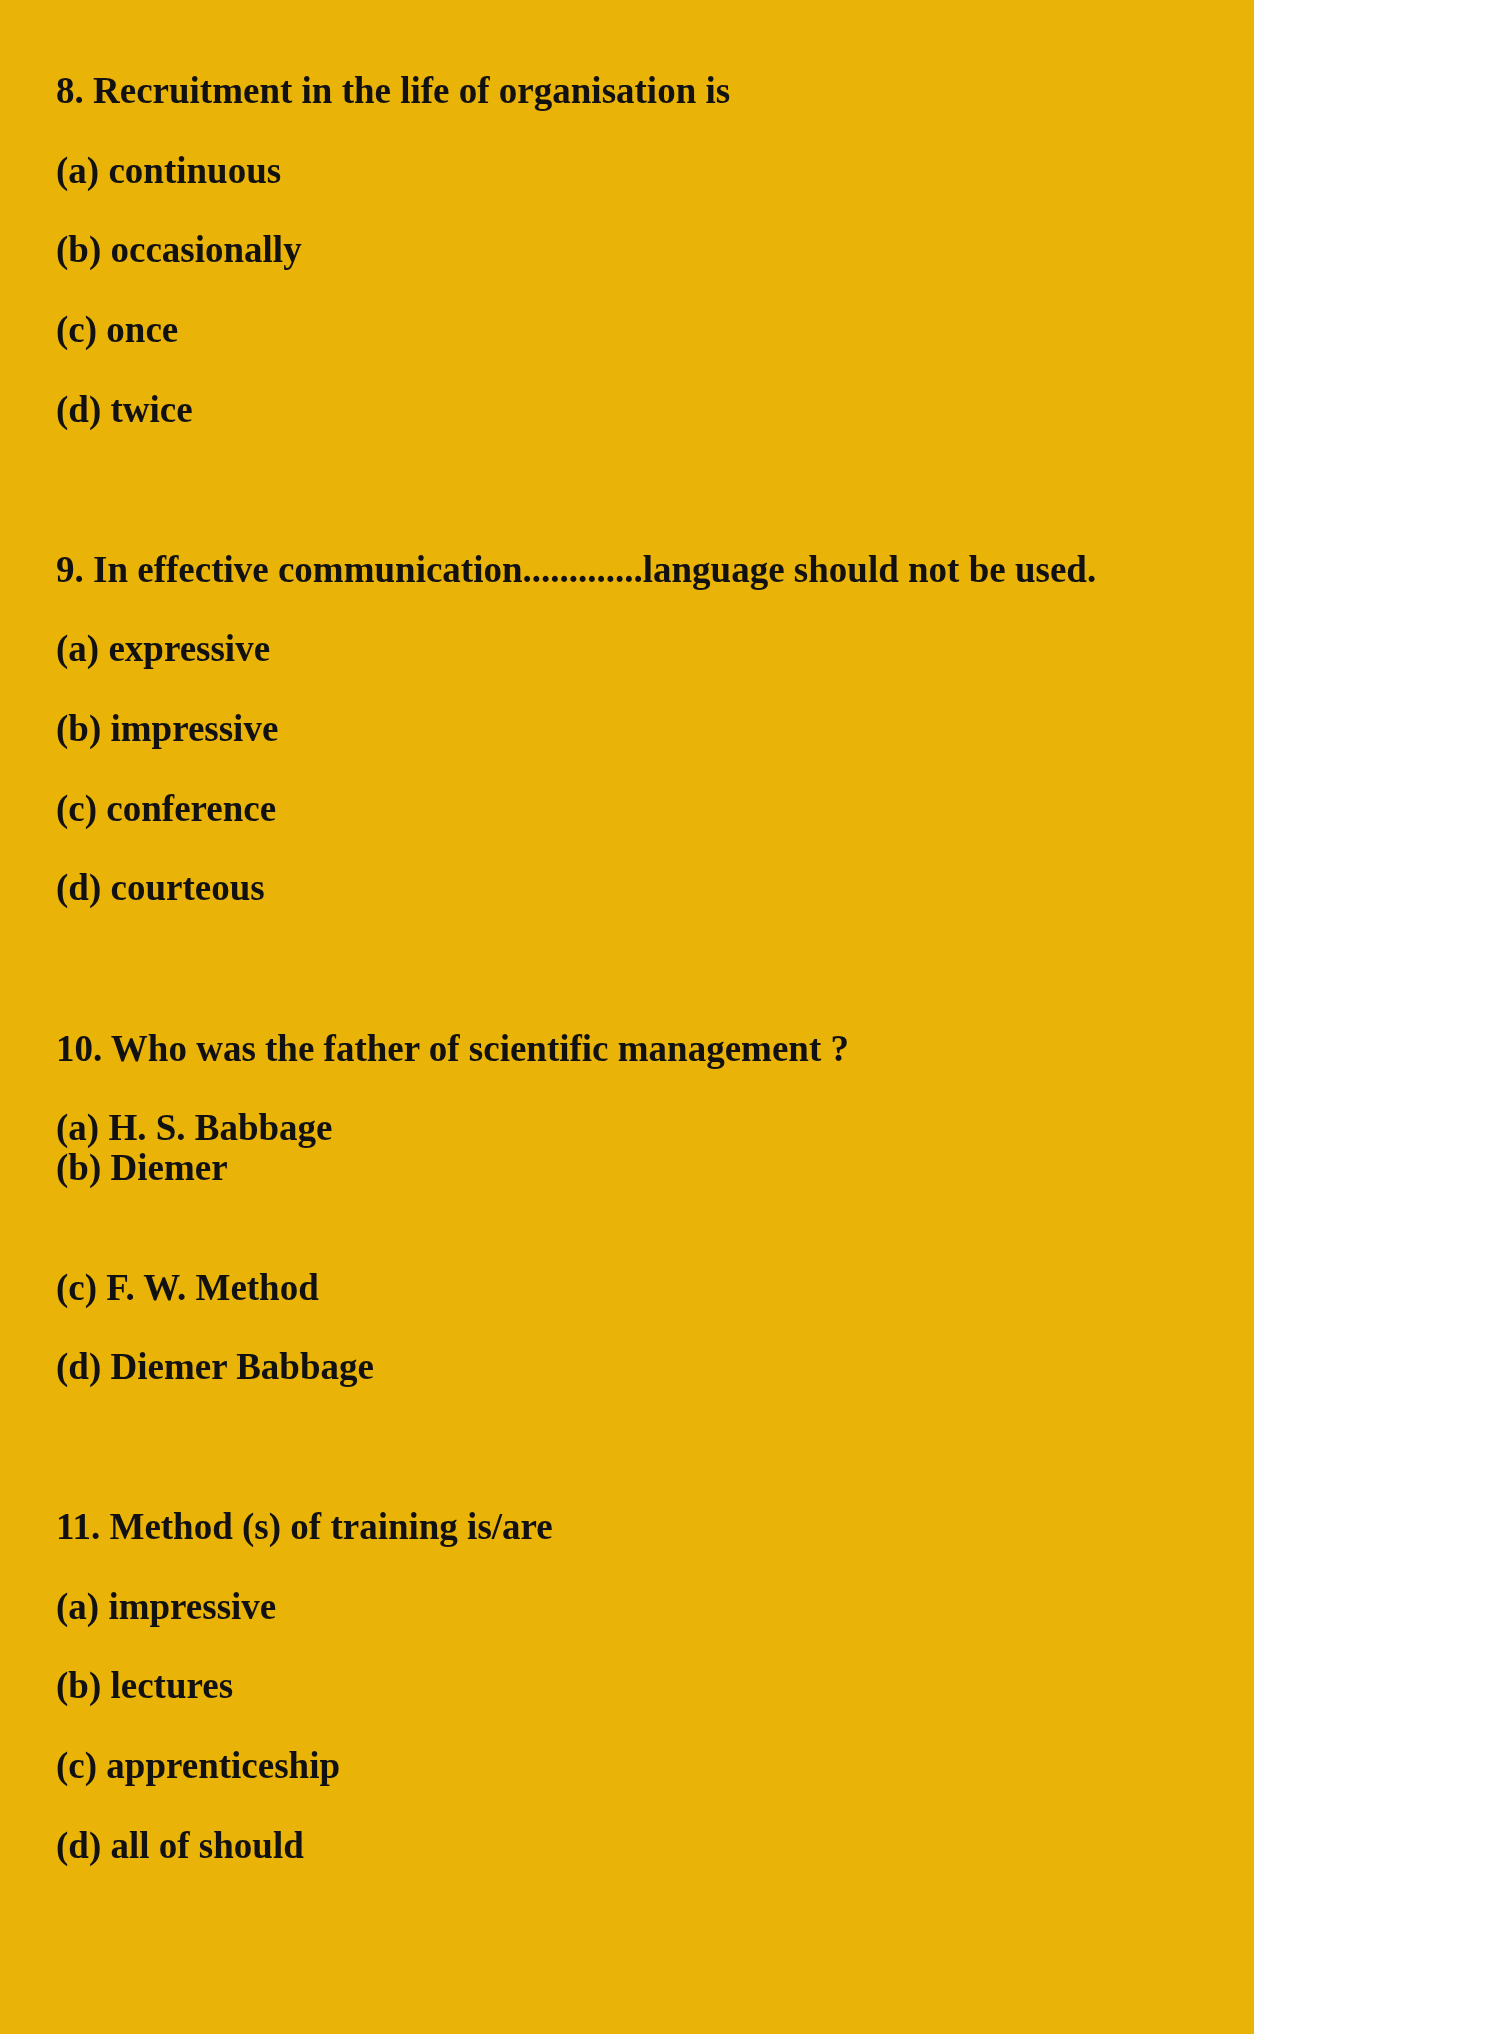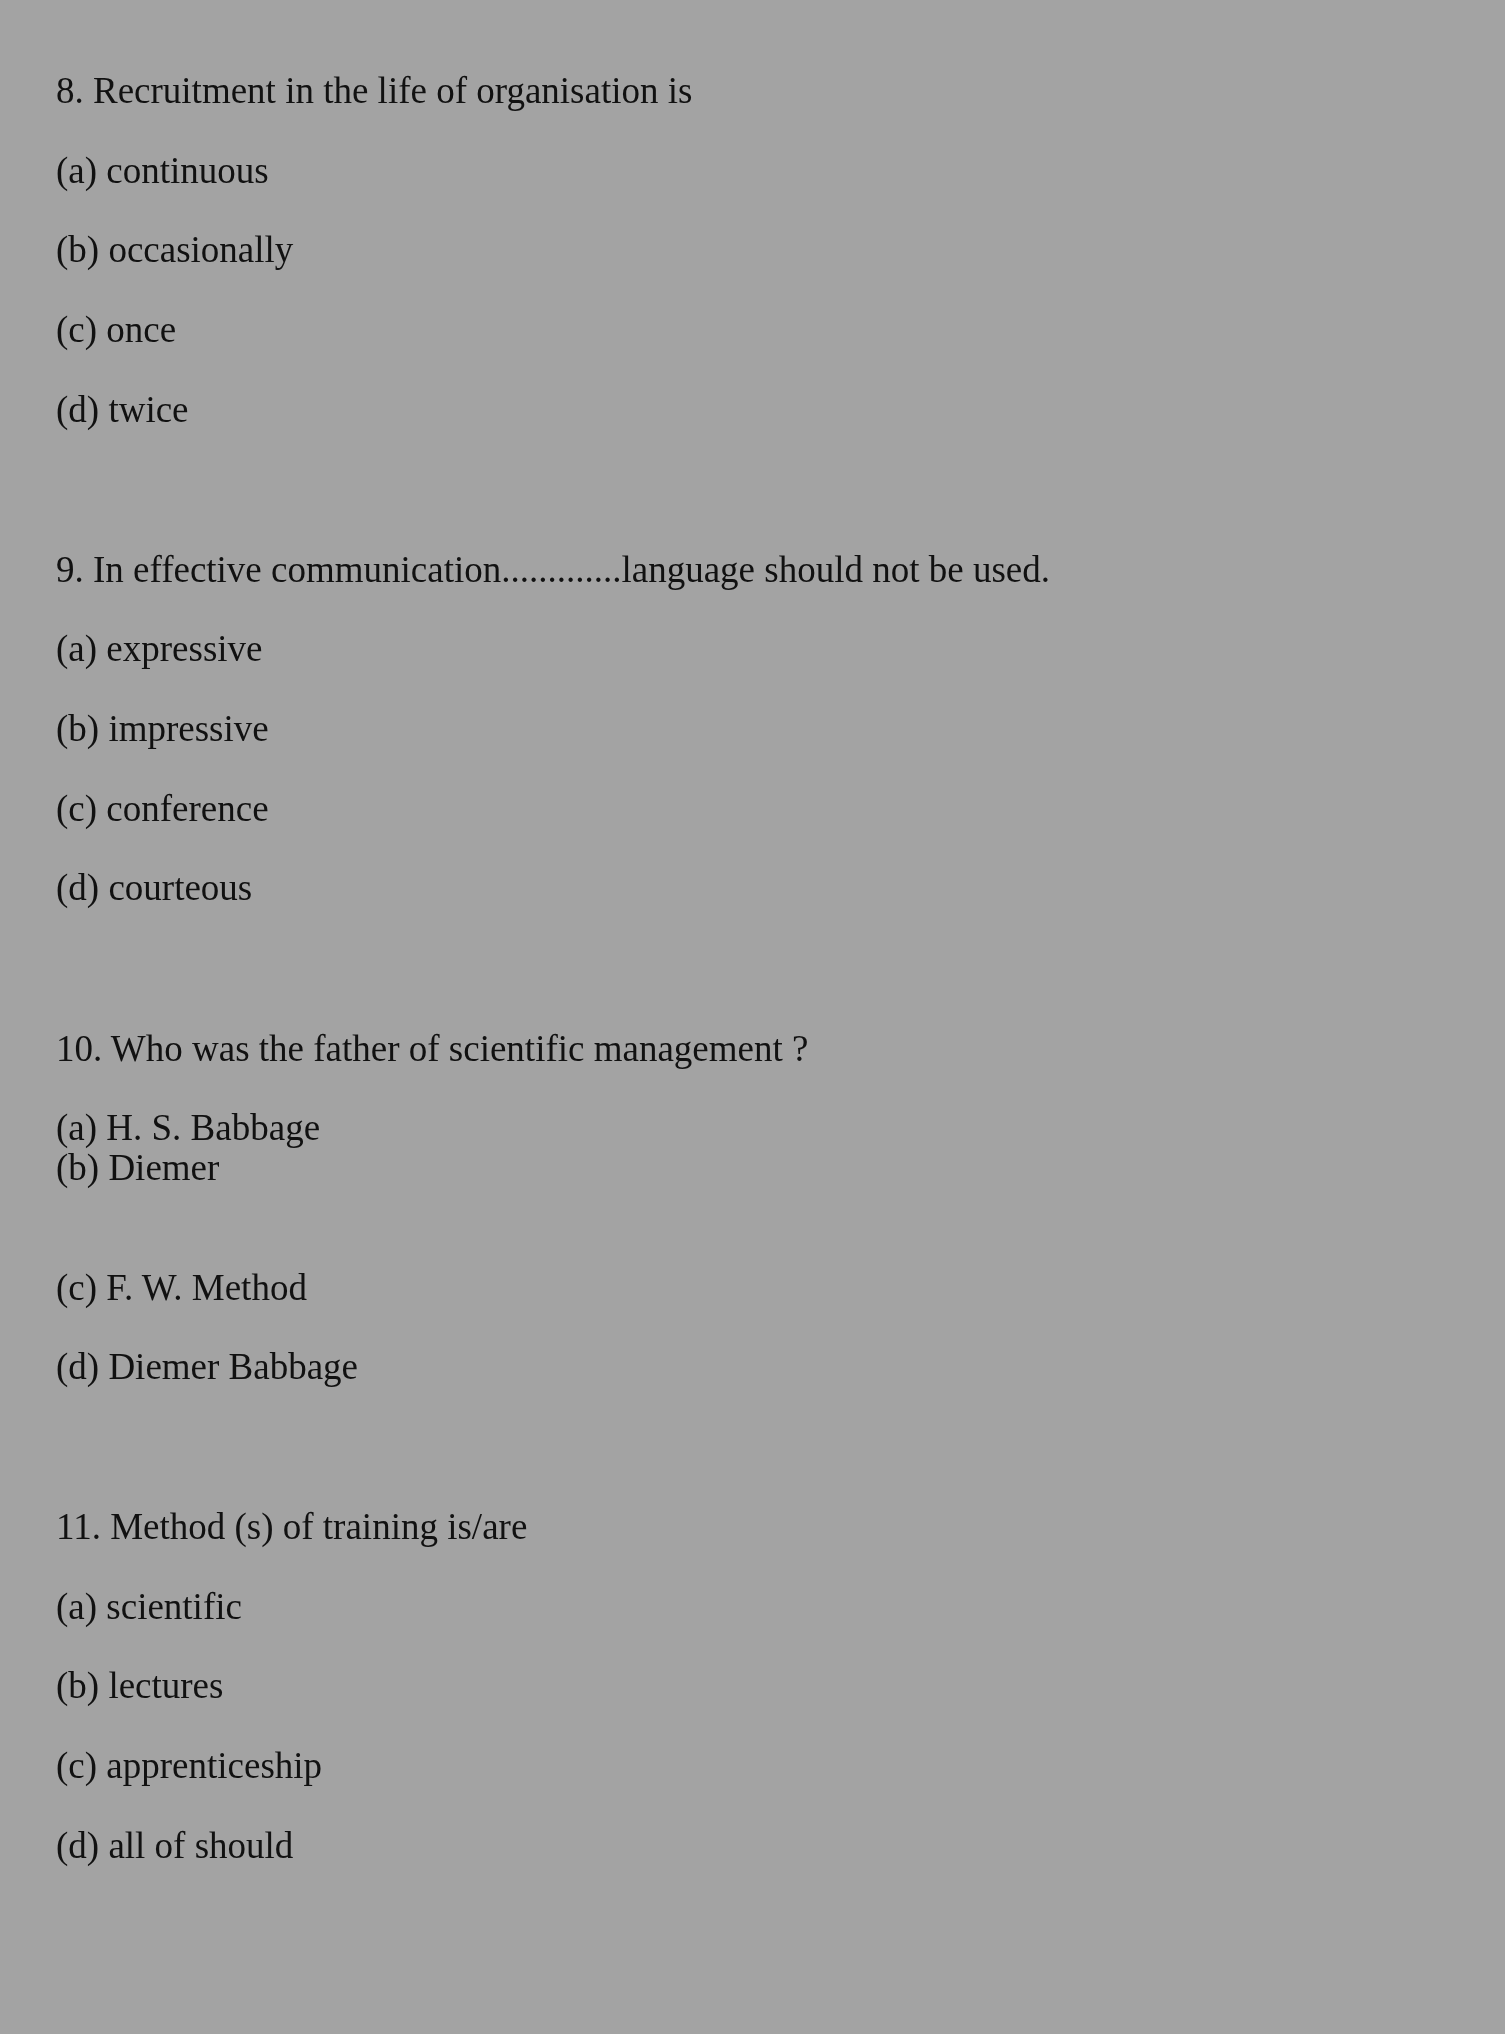--- a/index.html
+++ b/index.html
@@ -1,17 +1,17 @@
 <!DOCTYPE html>
 <html><head>
   <meta charset="utf-8">
   <style>
     html, body { margin: 0; padding: 0; background: #ffffff; }
     body { width: 1505px; height: 2034px; position: relative; overflow: hidden; }
-    .page { position: absolute; left: 0; top: 0; width: 1505px; height: 2034px; background: #a3a3a3; }
+    .page { position: absolute; left: 0; top: 0; width: 1254px; height: 2034px; background: #eab308; font-weight: bold; }
     .line {
       position: absolute;
       left: 56px;
       font-family: "Liberation Serif", "DejaVu Serif", serif;
       font-size: 37px;
       line-height: 44px;
       height: 44px;
       color: #111111;
       white-space: nowrap;
     }
@@ -40,19 +40,19 @@
   <div>
     <div class="line" style="top:1027px">10. Who was the father of scientific management ?</div>
     <div class="line" style="top:1106px">(a) H. S. Babbage</div>
     <div class="line" style="top:1146px">(b) Diemer</div>
     <div class="line" style="top:1266px">(c) F. W. Method</div>
     <div class="line" style="top:1345px">(d) Diemer Babbage</div>
   </div>
 
   <div>
     <div class="line" style="top:1505px">11. Method (s) of training is/are</div>
-    <div class="line" style="top:1585px">(a) scientific</div>
+    <div class="line" style="top:1585px">(a) impressive</div>
     <div class="line" style="top:1664px">(b) lectures</div>
     <div class="line" style="top:1744px">(c) apprenticeship</div>
     <div class="line" style="top:1824px">(d) all of should</div>
   </div>
 
 </div>
 
 </body></html>

